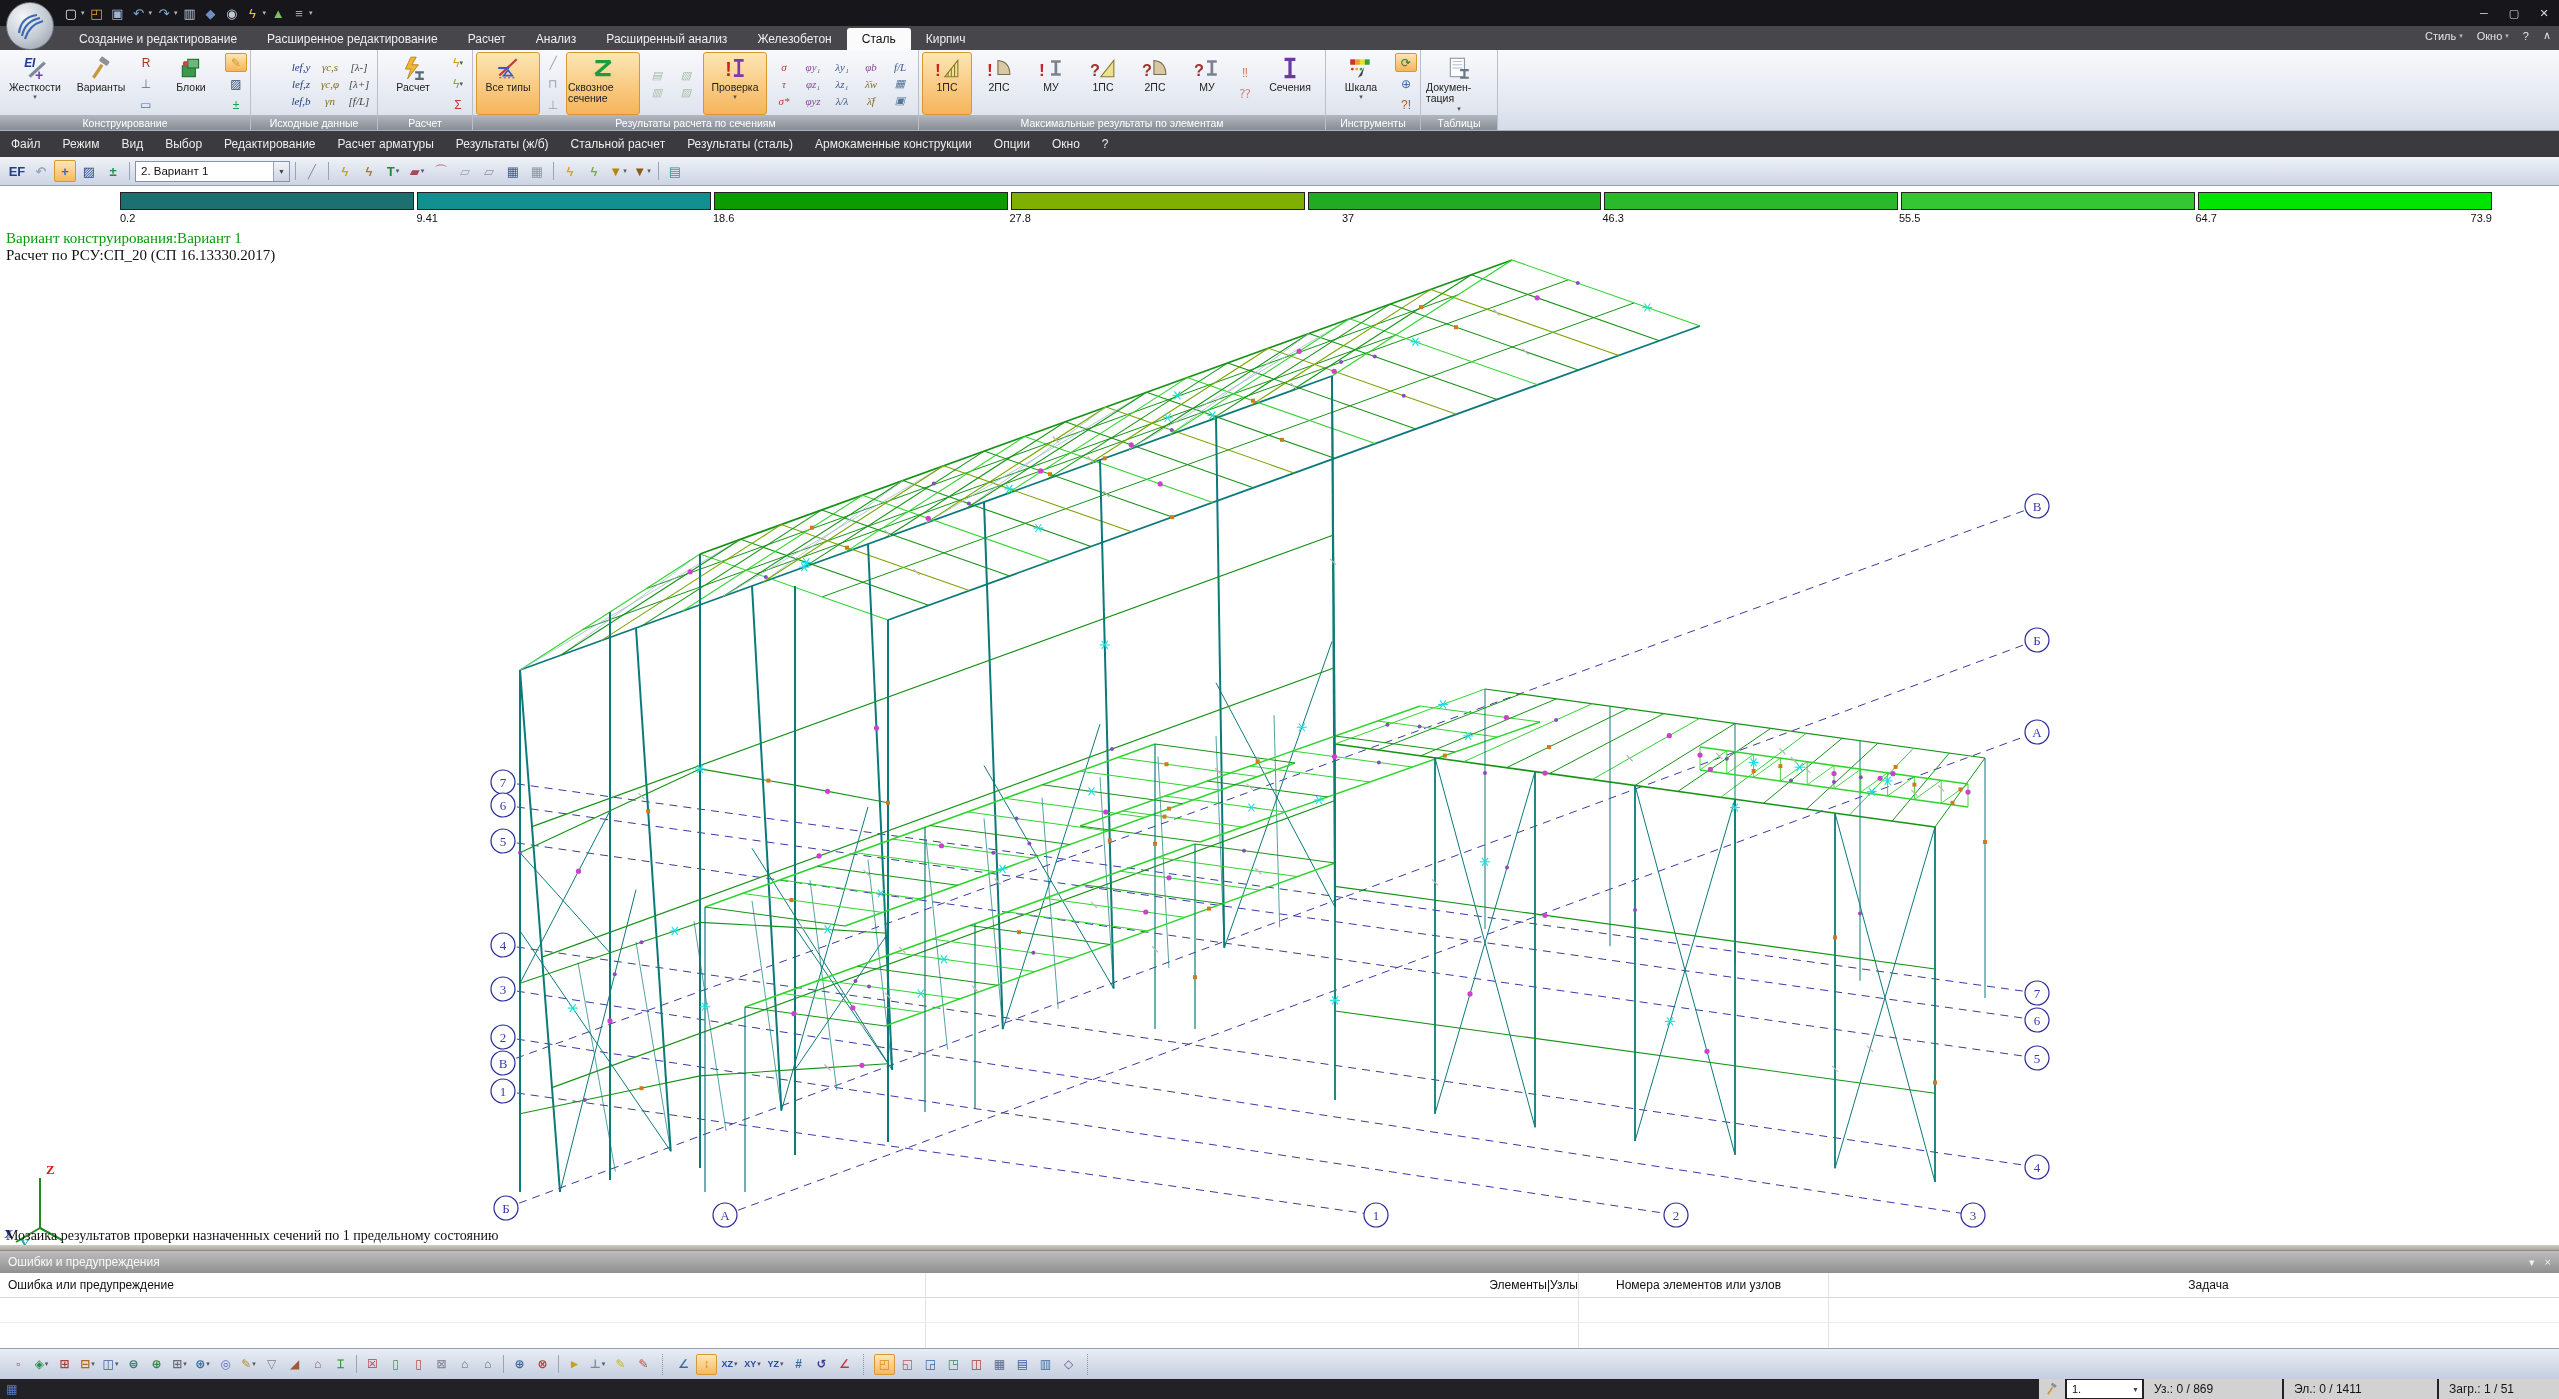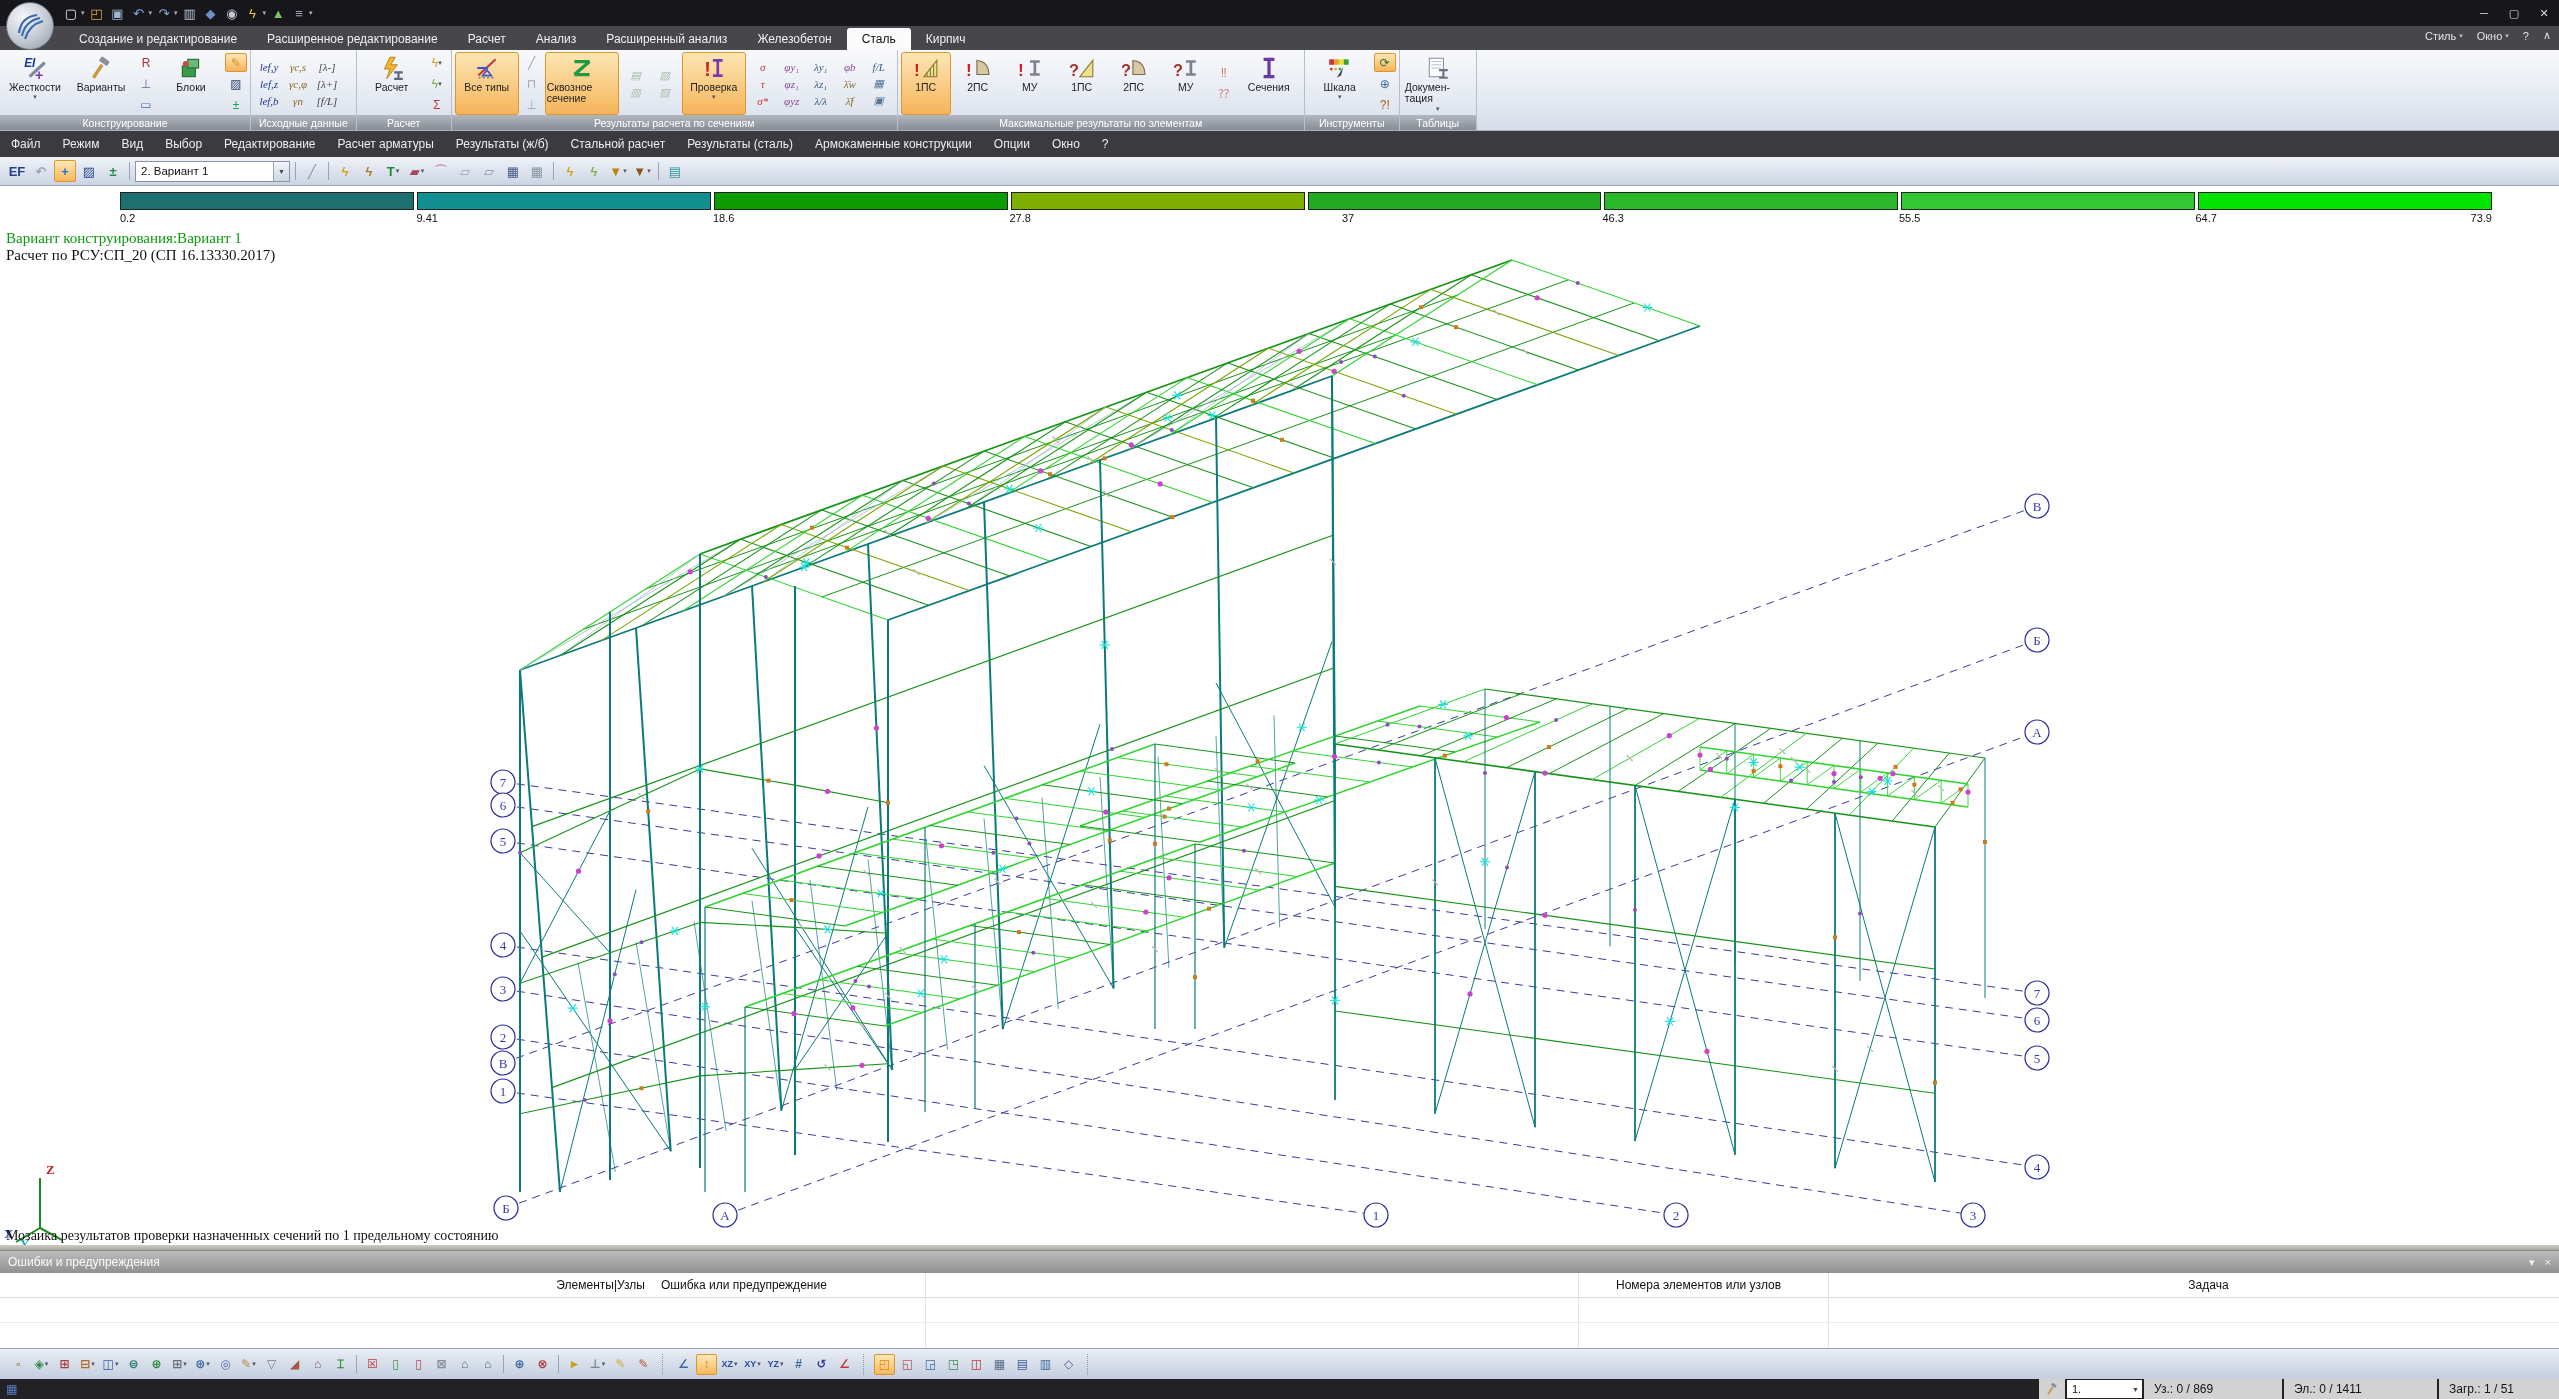--- a/index.html
+++ b/index.html
@@ -193,21 +193,21 @@
           <div class="rb-colv">
             <div class="rb-s hl" style="color: rgb(200, 152, 42);">✎</div>
             <div class="rb-s" style="color: rgb(51, 70, 110);">▨</div>
             <div class="rb-s" style="color: rgb(31, 154, 95);">±</div>
           </div>
         </div>
         <div class="rb-cap">Конструирование</div>
       </div>
       <div class="rb-group">
         <div class="rb-items">
-          <div class="rb-grid" style="grid-template-columns: repeat(3, auto);">
+          <div class="rb-grid" style="grid-template-columns: repeat(3, auto); margin-left: 32px;">
             <div class="rb-cell" style="color: rgb(34, 58, 140);">lef,y</div>
             <div class="rb-cell" style="color: rgb(140, 106, 34);">γc,s</div>
             <div class="rb-cell" style="color: rgb(68, 68, 68);">[λ-]</div>
             <div class="rb-cell" style="color: rgb(34, 58, 140);">lef,z</div>
             <div class="rb-cell" style="color: rgb(140, 106, 34);">γc,φ</div>
             <div class="rb-cell" style="color: rgb(68, 68, 68);">[λ+]</div>
             <div class="rb-cell" style="color: rgb(34, 58, 140);">lef,b</div>
             <div class="rb-cell" style="color: rgb(140, 106, 34);">γn</div>
             <div class="rb-cell" style="color: rgb(68, 68, 68);">[f/L]</div>
           </div>
@@ -1012,22 +1012,22 @@
   <div class="errpanel">
     <div class="err-head">
       <span>Ошибки и предупреждения</span>
       <span class="hicons">
         <span>▾</span>
         <span>×</span>
       </span>
     </div>
     <div class="err-body">
       <div class="err-cols">
+        <div class="ec" style="width:917px;">Ошибка или предупреждение</div>
         <div class="ec" style="width:637px;justify-content:flex-end;">Элементы|Узлы</div>
-        <div class="ec" style="width:917px;">Ошибка или предупреждение</div>
         <div class="ec" style="width:234px;padding-left:30px;">Номера элементов или узлов</div>
         <div class="ec" style="flex:1;justify-content:center;">Задача</div>
       </div>
       <div class="err-vline" style="left:925px;"></div>
       <div class="err-vline" style="left:1578px;"></div>
       <div class="err-vline" style="left:1828px;"></div>
       <div class="err-hline" style="top:49px;"></div>
     </div>
   </div>
 

